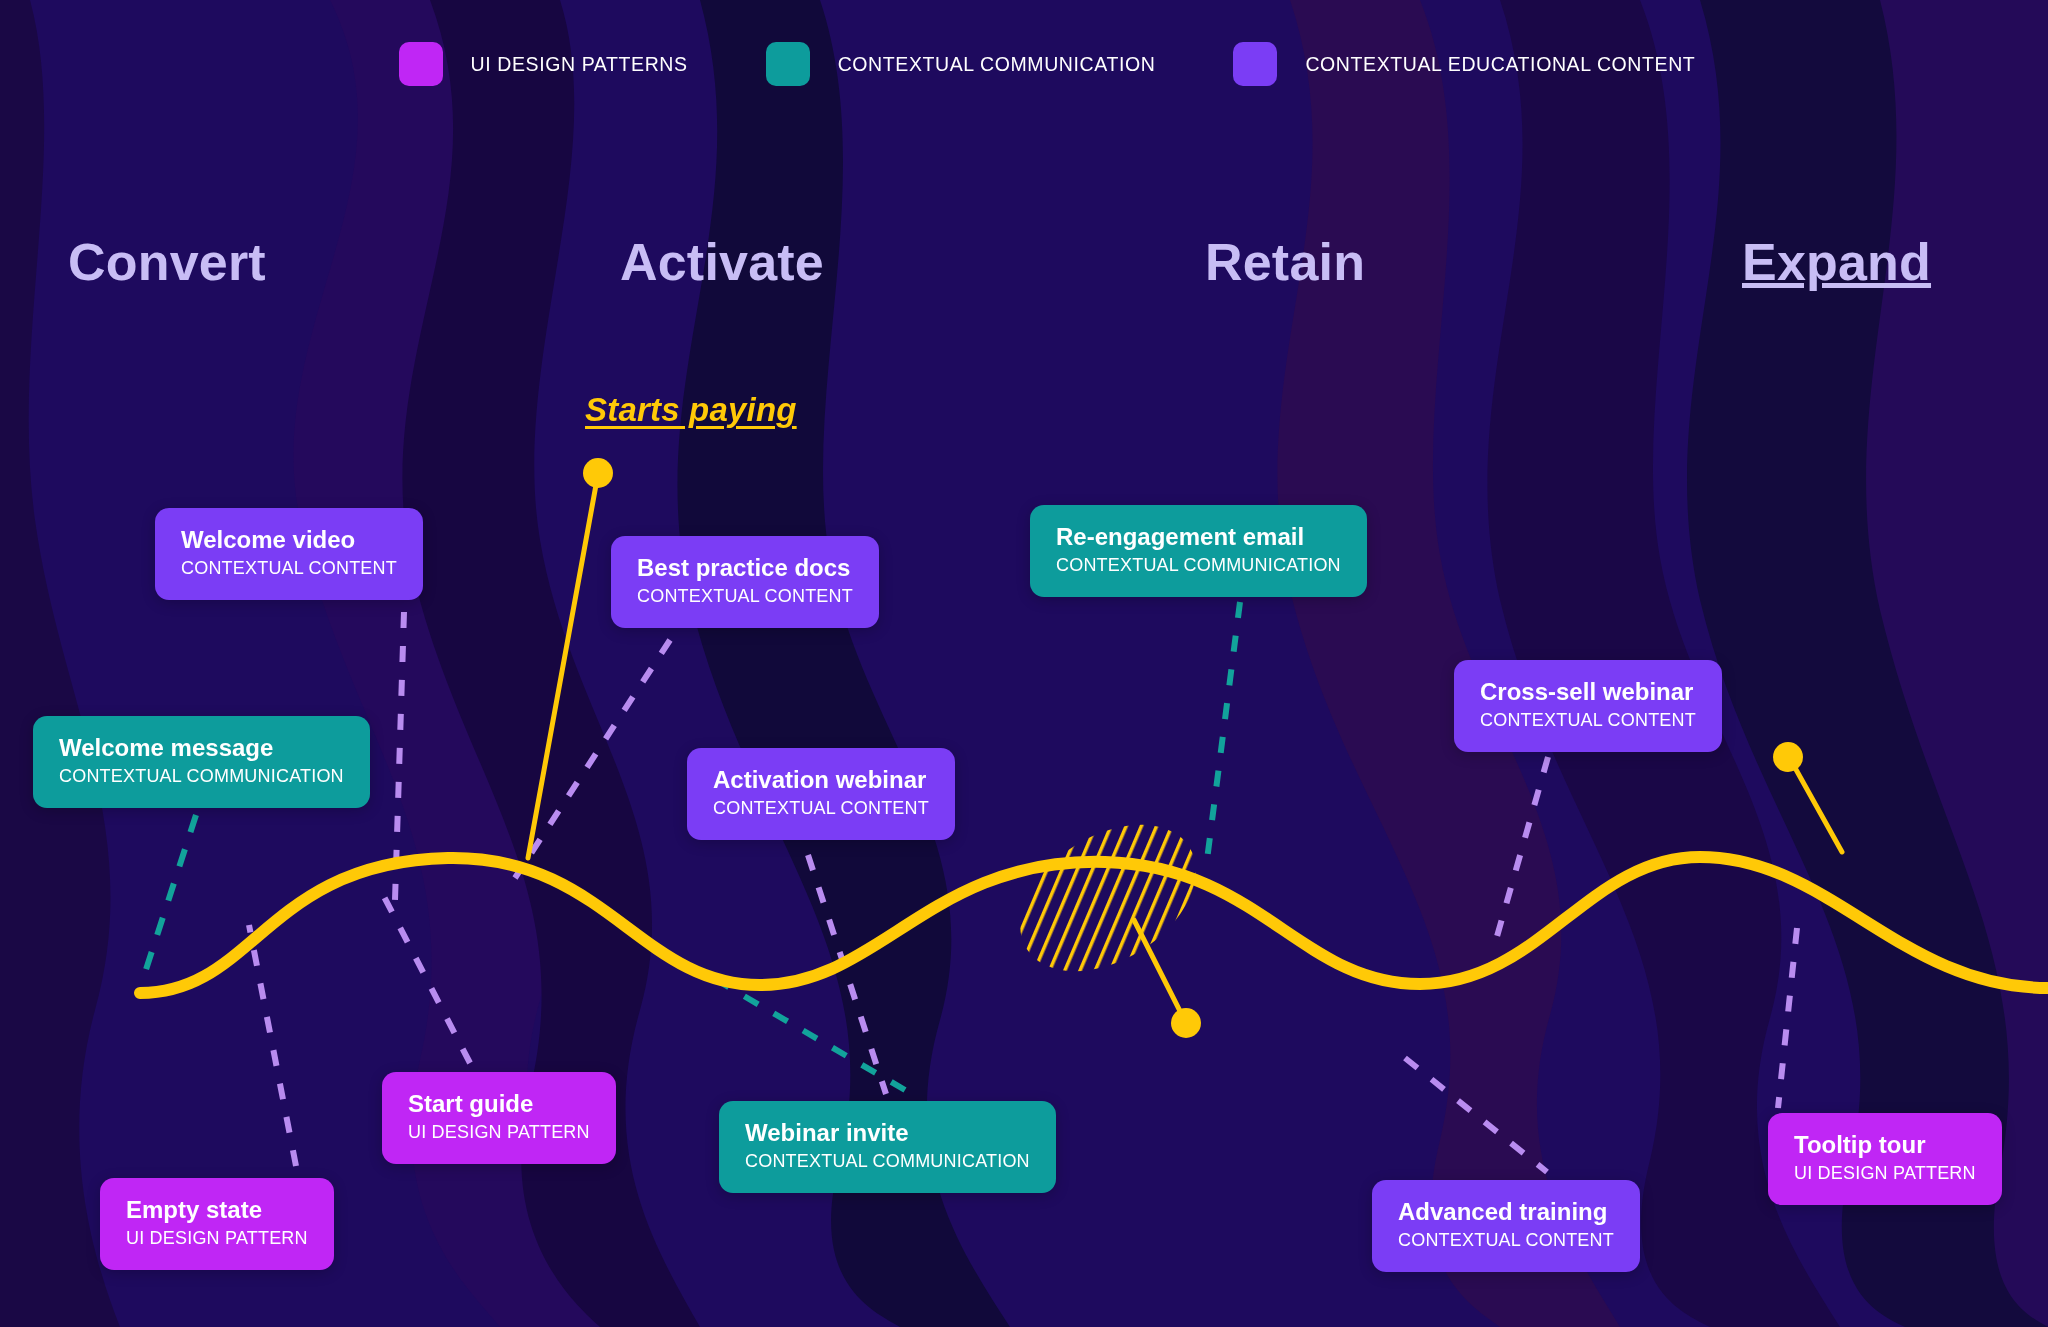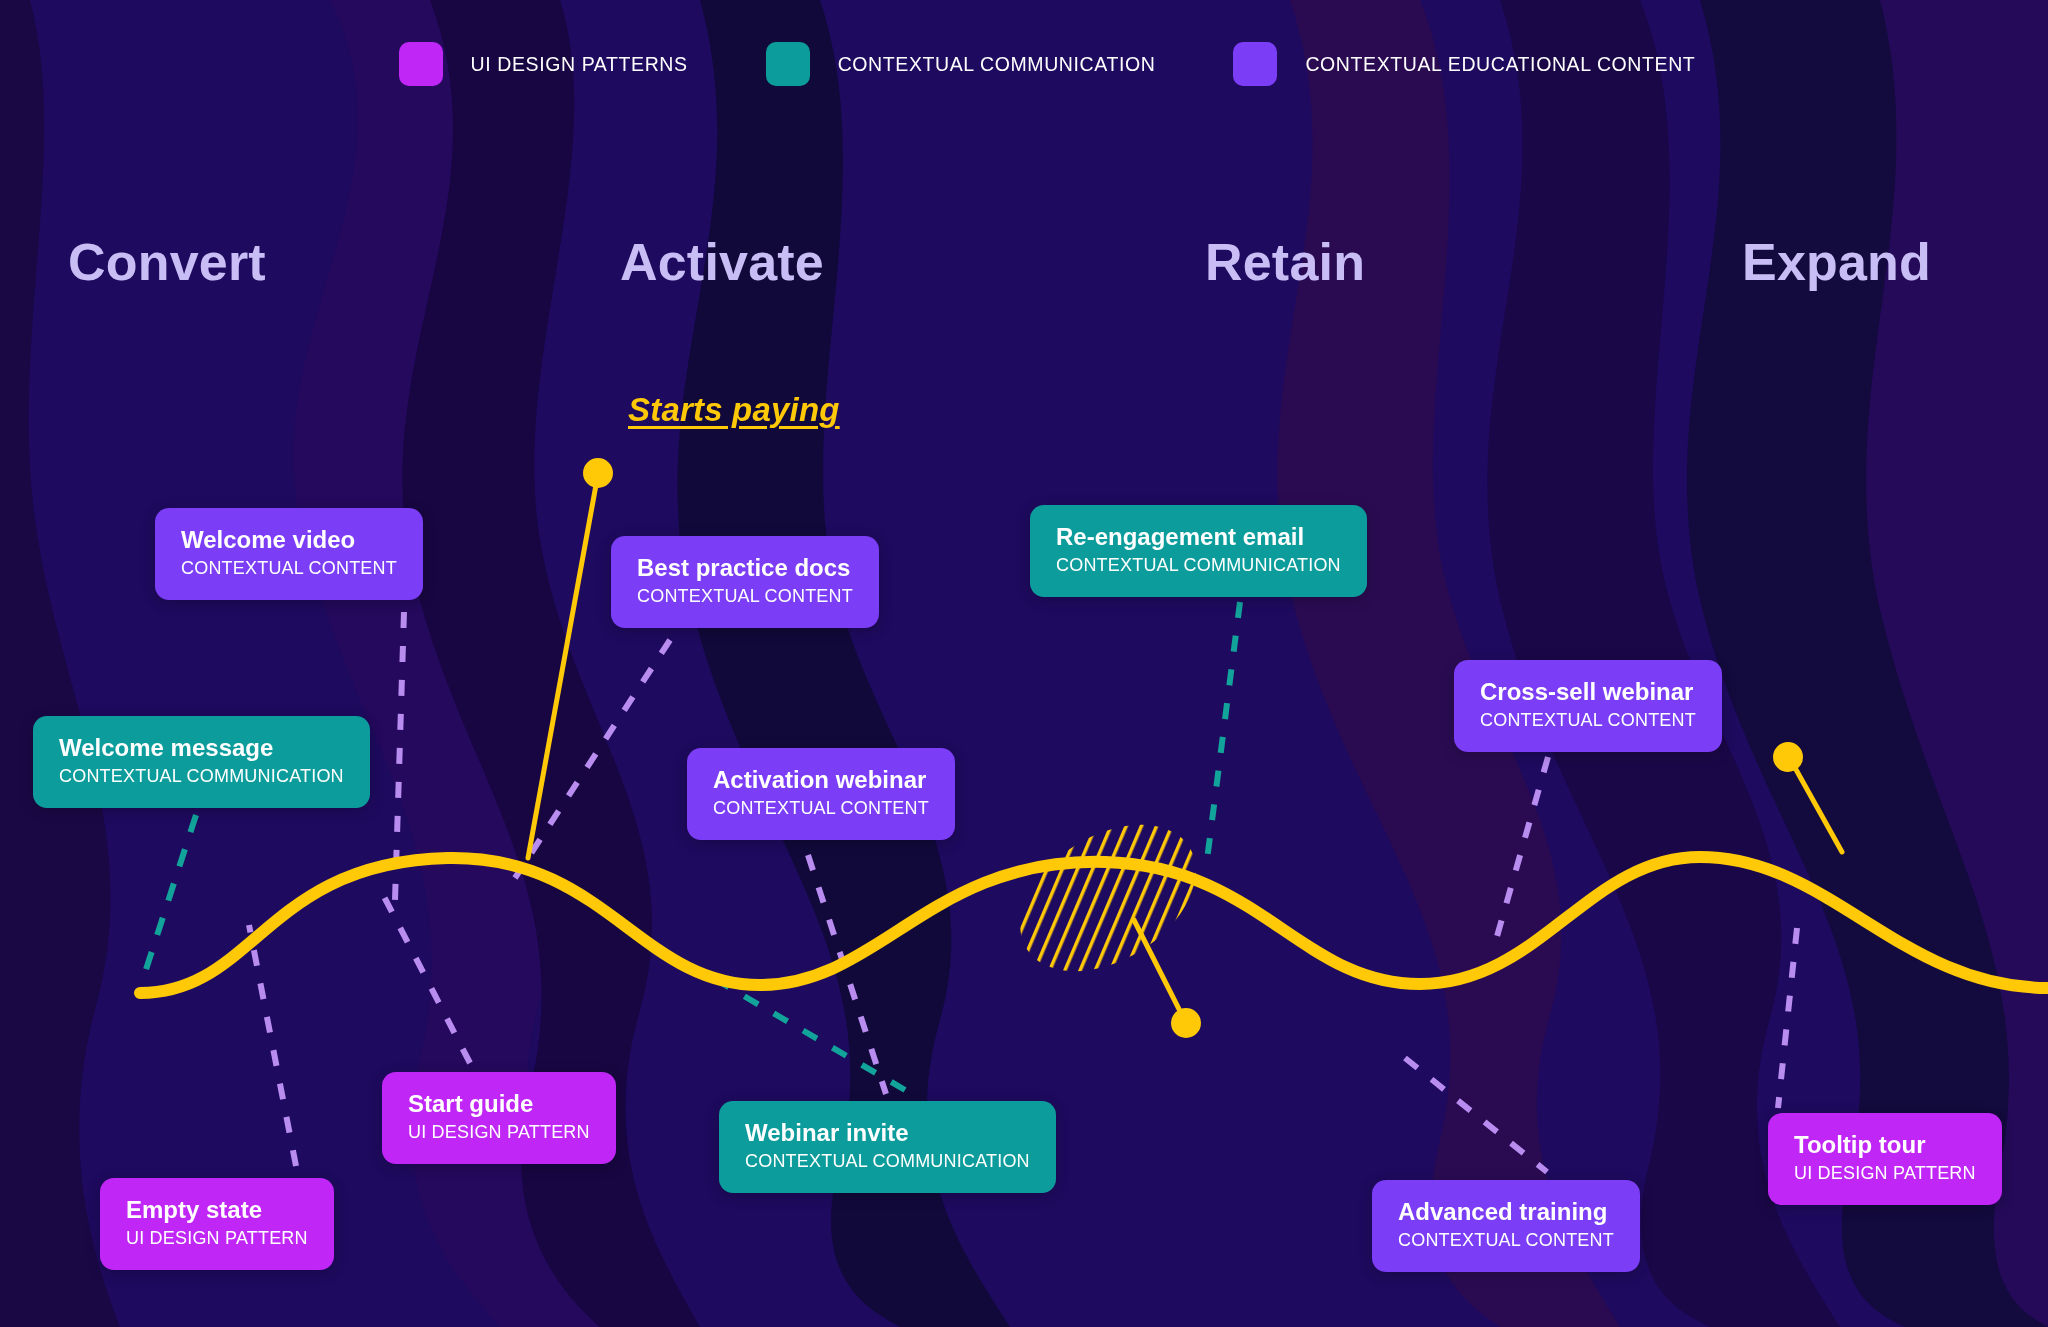--- a/index.html
+++ b/index.html
@@ -35,21 +35,21 @@
              white-space:nowrap; }
   .card .s { color:#fff; font-size:18px; font-weight:400; line-height:1.25;
              letter-spacing:.2px; margin-top:3px; white-space:nowrap; }
   .c-pattern { background:#c026f5; }
   .c-comm    { background:#0d9c9c; }
   .c-content { background:#7b3df5; }
 
   
   .note { position:absolute; z-index:7; color:#ffc907;
           font-size:33px; font-weight:700; font-style:italic;
-          line-height:1.12; letter-spacing:.2px;margin-left:43px; }
+          line-height:1.12; letter-spacing:.2px; }
   .note span { text-decoration:underline; text-decoration-thickness:3px;
                text-underline-offset:5px; }
 </style>
 </head>
 <body>
 
 <div id="stage">
 
   <svg id="bg" viewBox="0 0 2048 1327" preserveAspectRatio="none">
     <rect x="0" y="0" width="2048" height="1327" fill="#1e0a5e"></rect>
@@ -116,21 +116,21 @@
     </div>
     <div class="legend-item">
       <div class="swatch" style="background:#7b3df5"></div>
       <div class="legend-label">CONTEXTUAL EDUCATIONAL CONTENT</div>
     </div>
   </div>
 
   <div class="stage-title" style="left:68px;  top:232px;">Convert</div>
   <div class="stage-title" style="left:620px; top:232px;">Activate</div>
   <div class="stage-title" style="left:1205px;top:232px;">Retain</div>
-  <div class="stage-title" style="left:1742px;top:232px;">Expand</div>
+  <div class="stage-title" style="left:1742px;top:232px;text-decoration:underline;">Expand</div>
 
   <div class="card c-content" style="left:155px; top:508px;">
     <div class="t">Welcome video</div>
     <div class="s">CONTEXTUAL CONTENT</div>
   </div>
 
   <div class="card c-comm" style="left:33px; top:716px;">
     <div class="t">Welcome message</div>
     <div class="s">CONTEXTUAL COMMUNICATION</div>
   </div>

